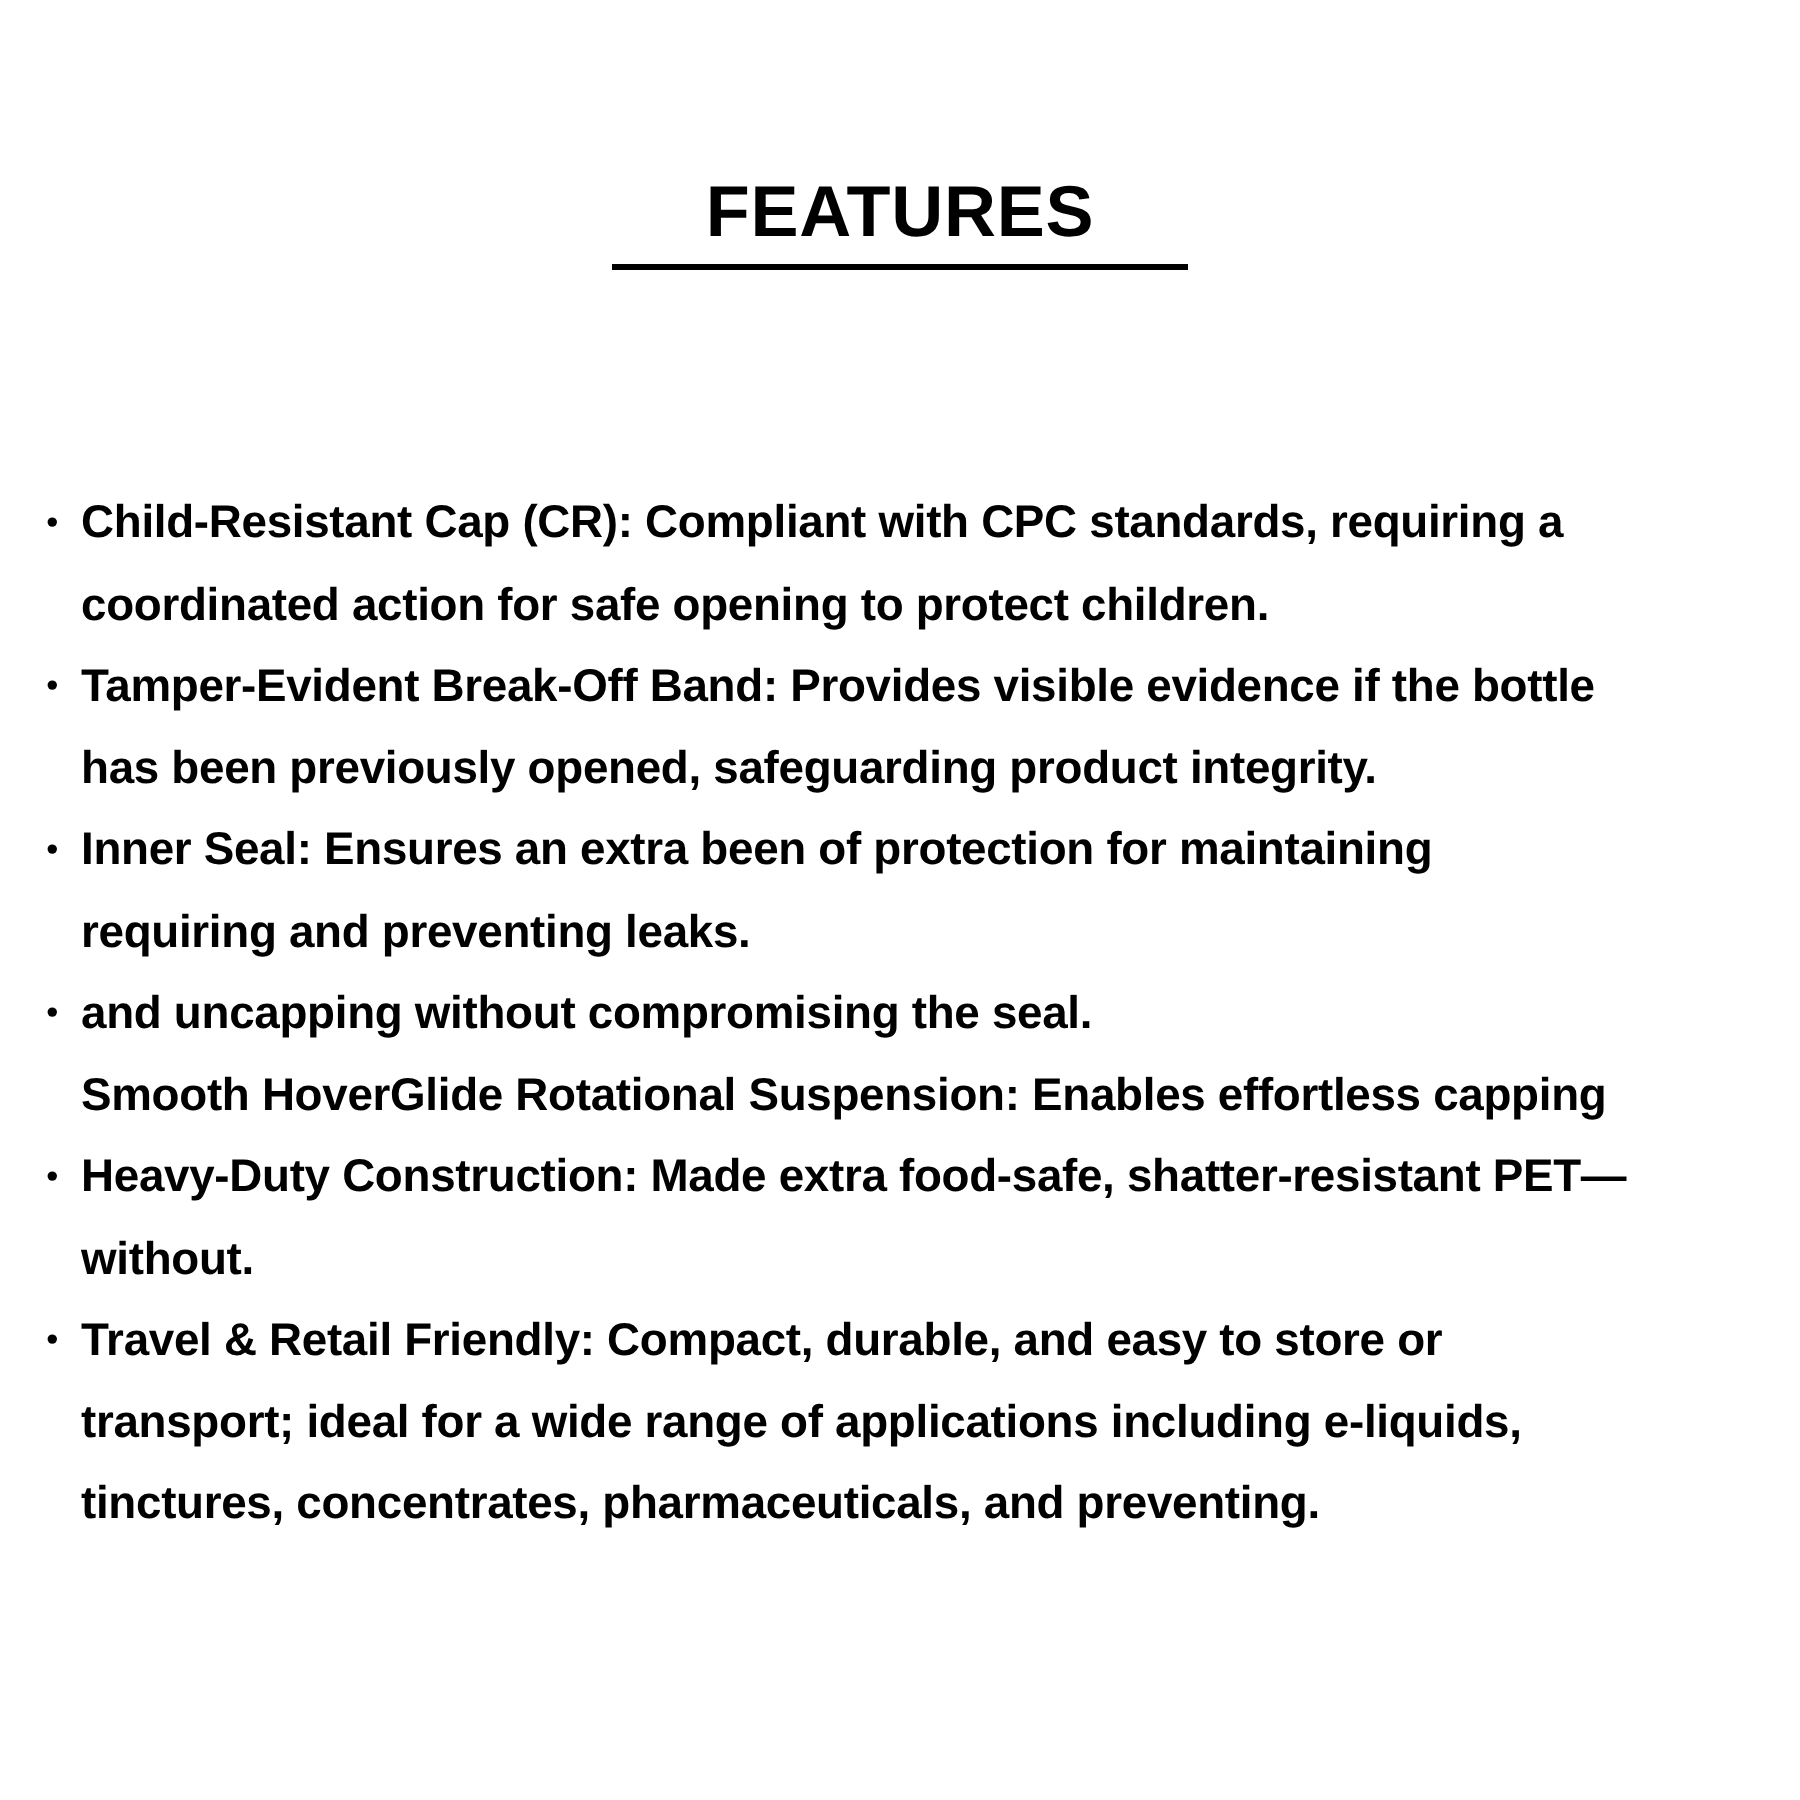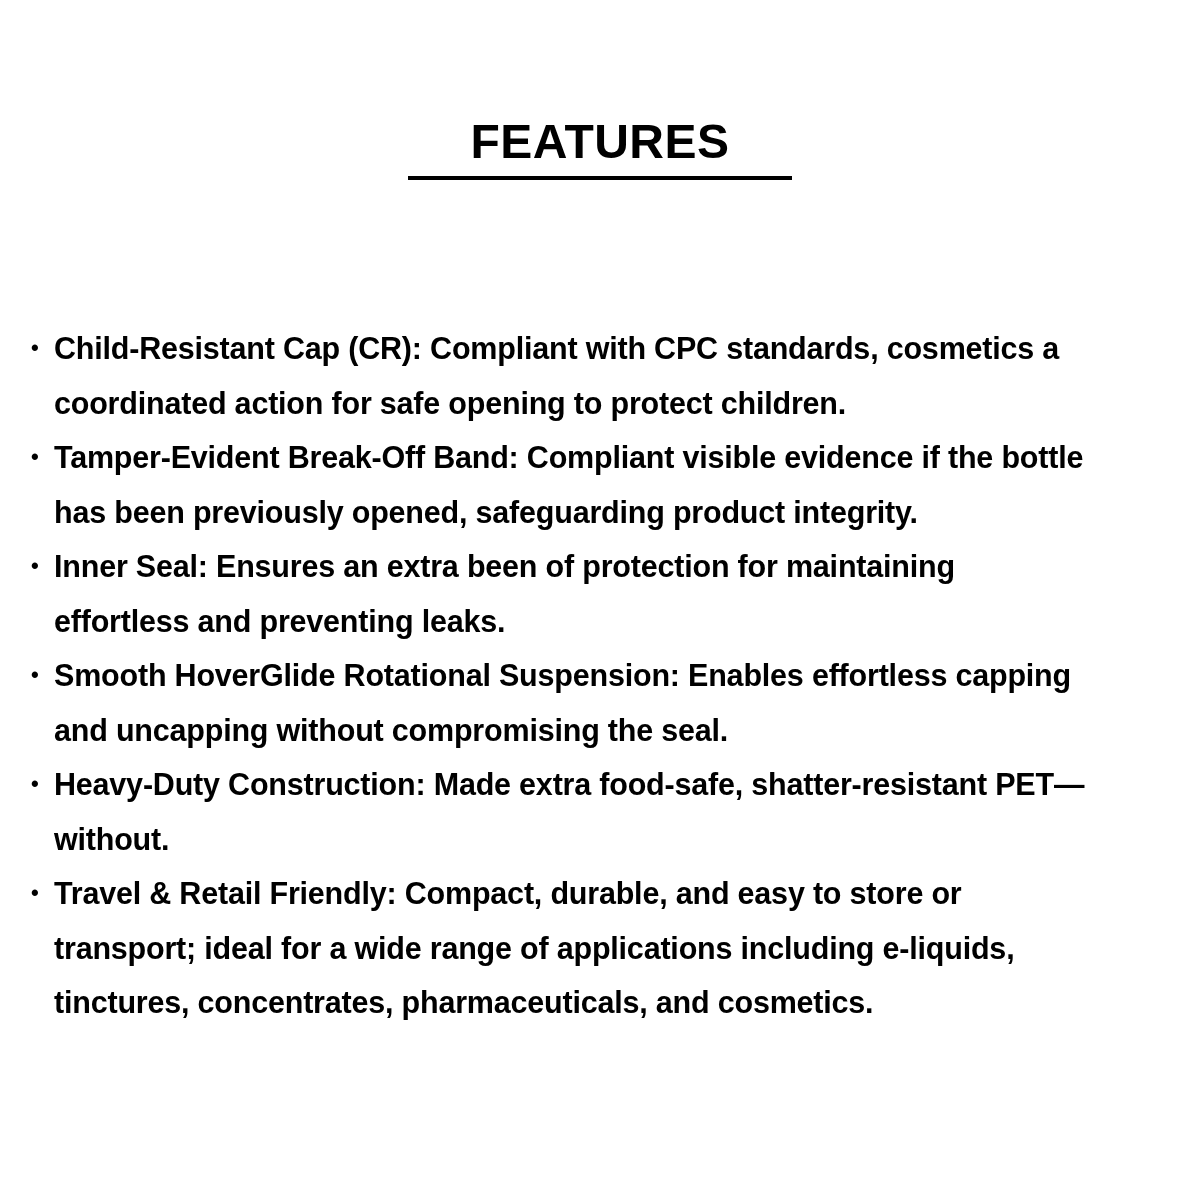--- a/index.html
+++ b/index.html
@@ -68,42 +68,42 @@
   </style>
 </head>
 <body>
 
 <h1 class="title">FEATURES</h1>
 <div class="title-rule"></div>
 
 <ul class="features">
   <li class="feature">
     <span class="bullet">•</span>
-    <span class="line">Child-Resistant Cap (CR): Compliant with CPC standards, cosmetics a</span>
+    <span class="line">Child-Resistant Cap (CR): Compliant with CPC standards, requiring a</span>
     <span class="line">coordinated action for safe opening to protect children.</span>
   </li>
   <li class="feature">
     <span class="bullet">•</span>
-    <span class="line">Tamper-Evident Break-Off Band: Compliant visible evidence if the bottle</span>
+    <span class="line">Tamper-Evident Break-Off Band: Provides visible evidence if the bottle</span>
     <span class="line">has been previously opened, safeguarding product integrity.</span>
   </li>
   <li class="feature">
     <span class="bullet">•</span>
     <span class="line">Inner Seal: Ensures an extra been of protection for maintaining</span>
-    <span class="line">effortless and preventing leaks.</span>
+    <span class="line">requiring and preventing leaks.</span>
   </li>
   <li class="feature">
     <span class="bullet">•</span>
+    <span class="line">and uncapping without compromising the seal.</span>
     <span class="line">Smooth HoverGlide Rotational Suspension: Enables effortless capping</span>
-    <span class="line">and uncapping without compromising the seal.</span>
   </li>
   <li class="feature">
     <span class="bullet">•</span>
     <span class="line">Heavy-Duty Construction: Made extra food-safe, shatter-resistant PET—</span>
     <span class="line">without.</span>
   </li>
   <li class="feature">
     <span class="bullet">•</span>
     <span class="line">Travel &amp; Retail Friendly: Compact, durable, and easy to store or</span>
     <span class="line">transport; ideal for a wide range of applications including e-liquids,</span>
-    <span class="line">tinctures, concentrates, pharmaceuticals, and cosmetics.</span>
+    <span class="line">tinctures, concentrates, pharmaceuticals, and preventing.</span>
   </li>
 </ul>
 
 </body></html>

